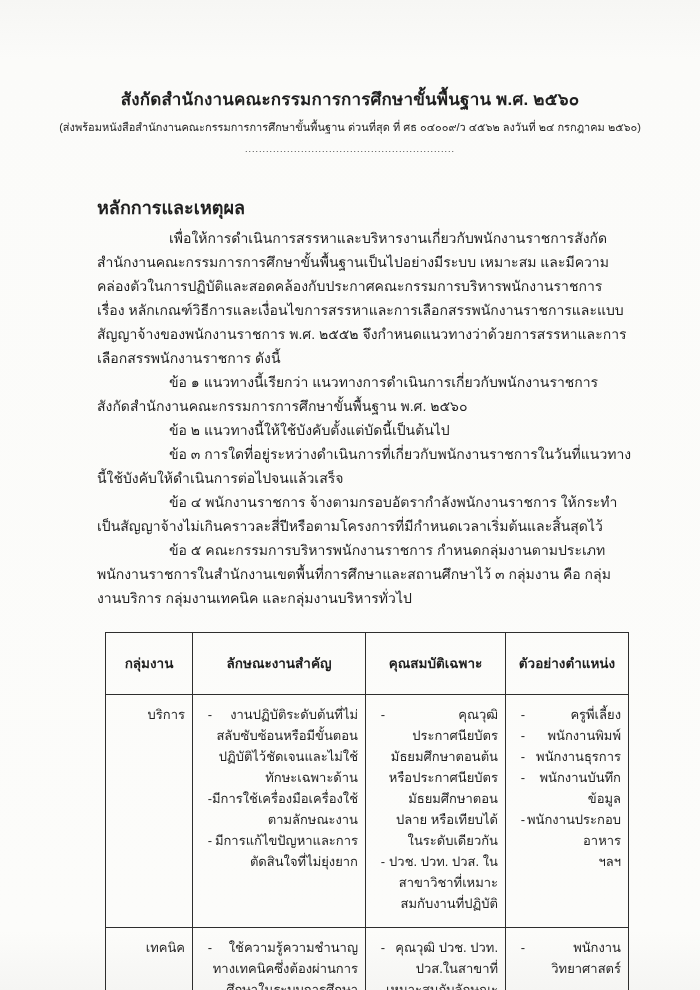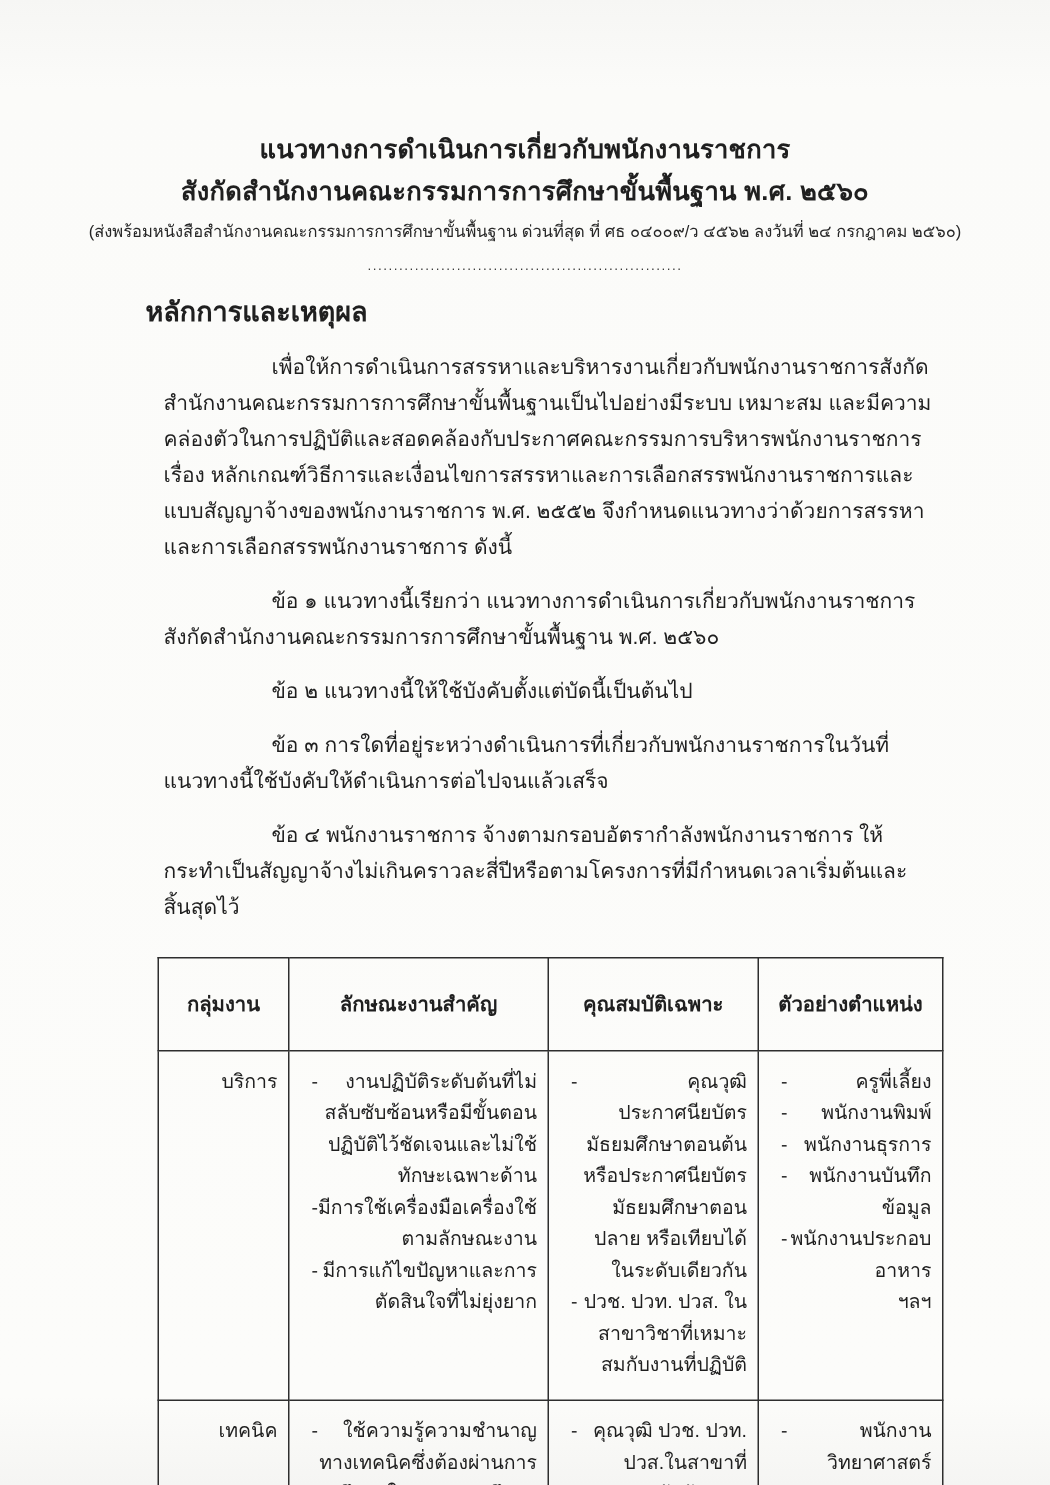--- a/index.html
+++ b/index.html
@@ -54,21 +54,21 @@
     left: 97px;
     width: 536px;
   }
   .section-heading {
     font-size: 18px;
     font-weight: bold;
     margin: 0 0 6px 0;
     line-height: 24px;
   }
   .para {
-    margin: 12px;
+    margin: 0;
     font-size: 14px;
     line-height: 24px;
     text-indent: 72px;
     overflow-wrap: anywhere;
     text-align: left;
   }
   
   table.groups {
     border-collapse: collapse;
     margin: 22px 0 0 8px;
@@ -113,34 +113,34 @@
   col.c-duties  { width: 173px; }
   col.c-quals   { width: 140px; }
   col.c-pos     { width: 123px; }
 </style>
 </head>
 <body>
 
 <div class="page">
 
   <div class="title-block">
-    <div class="title-line">แนวทางการดำเนินการเกี่ยวกับพนักงานราชการ</div>
     <div class="title-line">สังกัดสำนักงานคณะกรรมการการศึกษาขั้นพื้นฐาน พ.ศ. ๒๕๖๐</div>
     <div class="subtitle">(ส่งพร้อมหนังสือสำนักงานคณะกรรมการการศึกษาขั้นพื้นฐาน ด่วนที่สุด ที่ ศธ ๐๔๐๐๙/ว ๔๕๖๒ ลงวันที่ ๒๔ กรกฎาคม ๒๕๖๐)</div>
     <div class="dots">............................................................</div>
   </div>
 
   <div class="content">
     <h2 class="section-heading">หลักการและเหตุผล</h2>
 
     <p class="para">เพื่อให้การดำเนินการสรรหาและบริหารงานเกี่ยวกับพนักงานราชการสังกัดสำนักงาน​คณะกรรมการการศึกษาขั้นพื้นฐาน​เป็นไปอย่างมีระบบ เหมาะสม และมีความคล่องตัวในการปฏิบัติและ​สอดคล้องกับประกาศ​คณะกรรมการบริหารพนักงานราชการ เรื่อง หลักเกณฑ์วิธีการและเงื่อนไขการสรรหาและ​การเลือกสรรพนักงานราชการ​และแบบสัญญาจ้างของพนักงานราชการ พ.ศ. ๒๕๕๒ จึงกำหนดแนวทางว่าด้วย​การสรรหาและการเลือกสรรพนักงานราชการ ดังนี้</p>
     <p class="para">ข้อ ๑ แนวทางนี้เรียกว่า แนวทางการดำเนินการเกี่ยวกับพนักงานราชการ สังกัดสำนักงาน​คณะกรรมการการศึกษาขั้นพื้นฐาน พ.ศ. ๒๕๖๐</p>
     <p class="para">ข้อ ๒ แนวทางนี้ให้ใช้บังคับตั้งแต่บัดนี้เป็นต้นไป</p>
     <p class="para">ข้อ ๓ การใดที่อยู่ระหว่างดำเนินการที่เกี่ยวกับพนักงานราชการในวันที่แนวทางนี้ใช้บังคับ​ให้ดำเนินการต่อไปจนแล้วเสร็จ</p>
     <p class="para">ข้อ ๔ พนักงานราชการ จ้างตามกรอบอัตรากำลังพนักงานราชการ ให้กระทำเป็นสัญญาจ้าง​ไม่เกินคราวละสี่ปี​หรือตามโครงการที่มีกำหนดเวลาเริ่มต้นและสิ้นสุดไว้</p>
+    <p class="para">ข้อ ๕ คณะกรรมการบริหารพนักงานราชการ กำหนดกลุ่มงานตามประเภทพนักงานราชการ​ในสำนักงานเขตพื้นที่การศึกษาและสถานศึกษาไว้ ๓ กลุ่มงาน คือ กลุ่มงานบริการ กลุ่มงานเทคนิค และ​กลุ่มงานบริหารทั่วไป</p>
 
     <table class="groups">
       <colgroup>
         <col class="c-group">
           <col class="c-duties">
           <col class="c-quals">
           <col class="c-pos">
       </colgroup>
       <thead>
         <tr>

